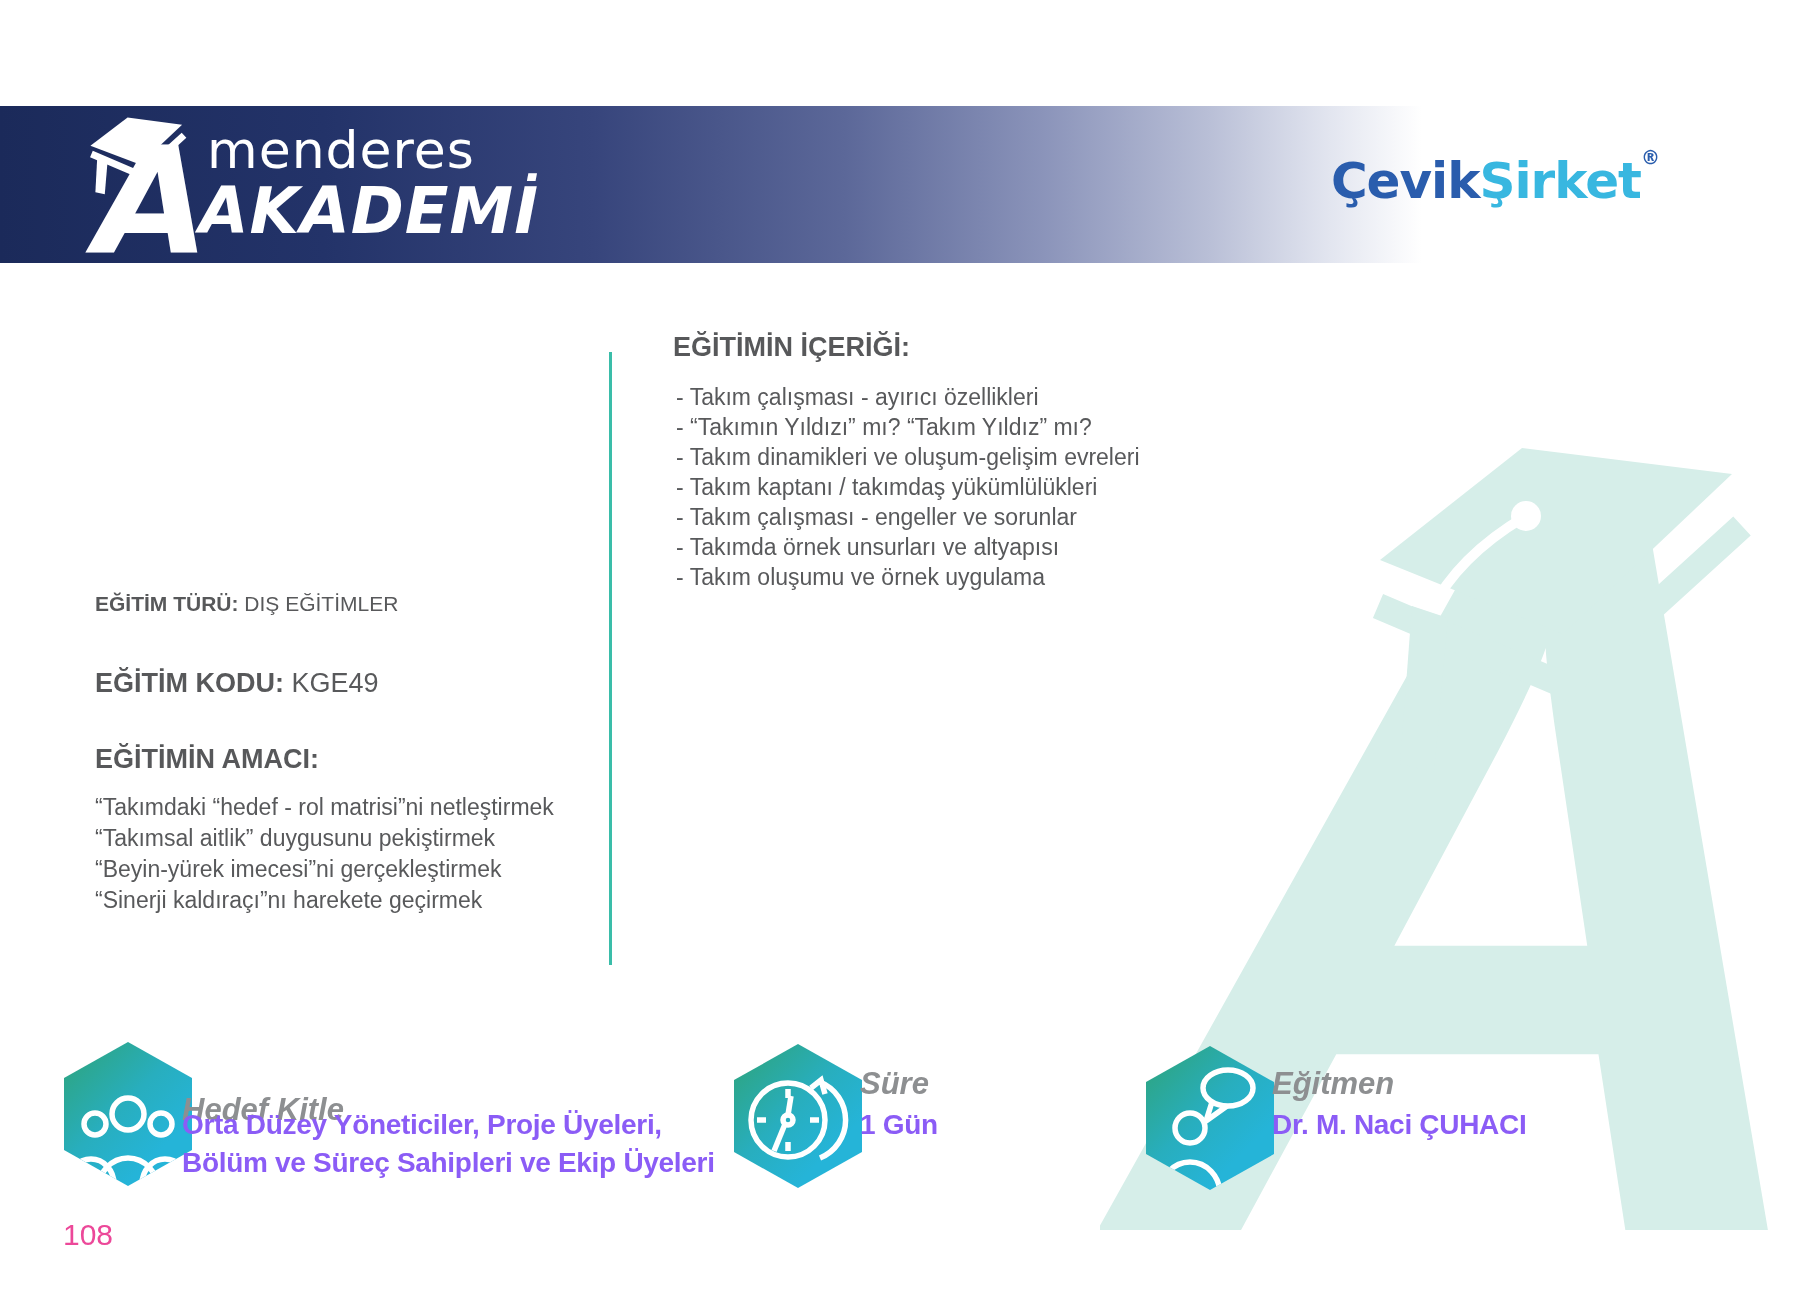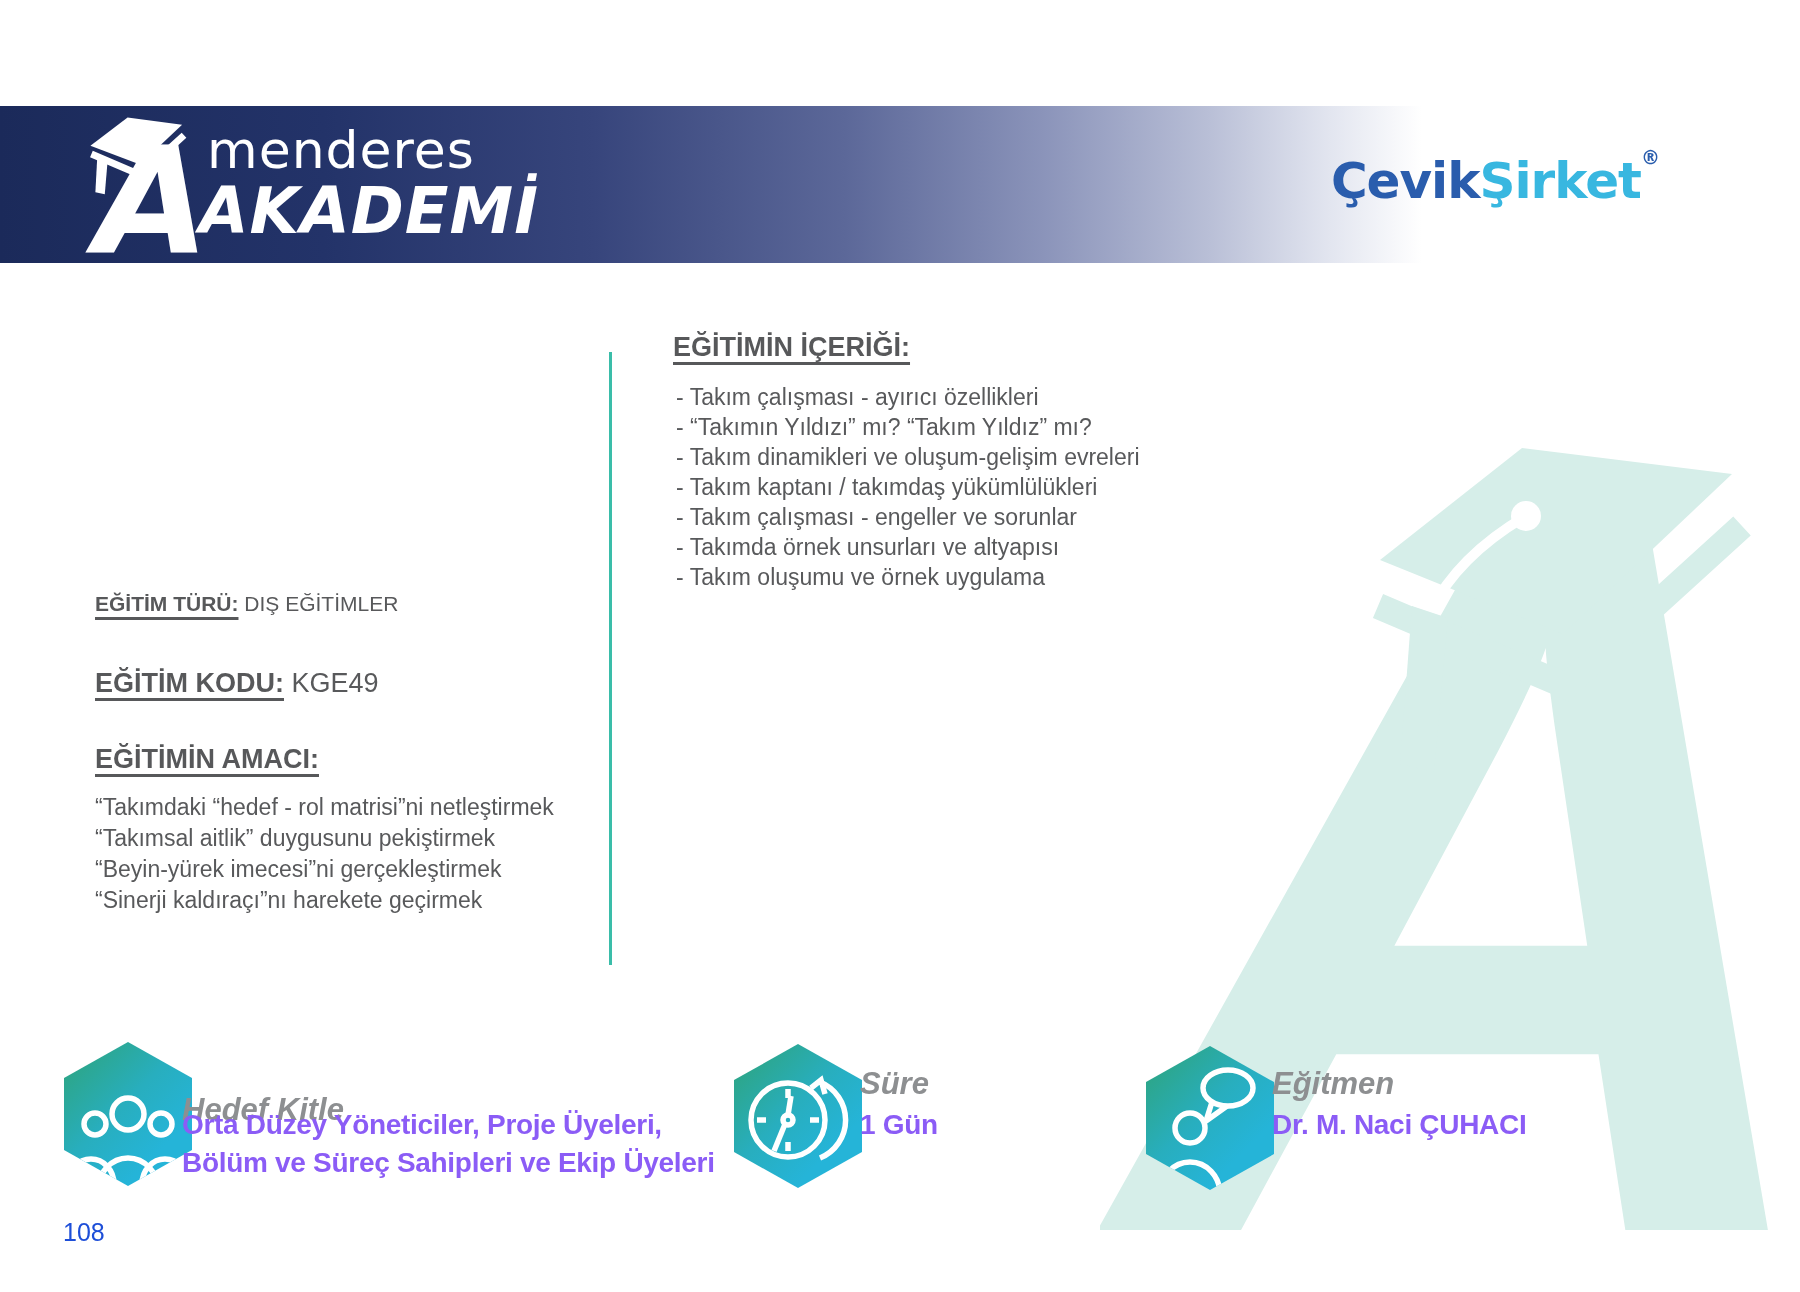--- a/index.html
+++ b/index.html
@@ -29,21 +29,21 @@
       letter-spacing:-1px;font-family:"DejaVu Sans",sans-serif;}
   #partner-logo .p1{color:#2a5dad;}
   #partner-logo .p2{color:#38b7e0;}
   #partner-logo .reg{color:#2a5dad;font-size:19px;font-weight:bold;vertical-align:top;
       position:relative;top:-6px;letter-spacing:0;}
 
   
   .content{position:absolute;z-index:4;}
   #course-title{left:95px;top:305px;font-size:42px;font-weight:bold;line-height:66px;
       color:#565759;letter-spacing:-0.5px;}
-  .label-underline{font-weight:bold;color:#57585a;text-decoration:underline;
+  .label-underline{font-weight:bold;color:#57585a;
       text-decoration-thickness:3px;text-underline-offset:6px;}
   #type-row{left:95px;top:592px;font-size:21px;}
   #code-row{left:95px;top:668px;font-size:27px;}
   #purpose-label{left:95px;top:744px;font-size:27px;}
   .label-value{font-weight:normal;color:#58595b;text-decoration:none;}
   #purpose-list{left:95px;top:792px;font-size:23px;line-height:31px;color:#58595b;}
   #purpose-list div{white-space:nowrap;}
 
   #divider{position:absolute;left:609px;top:352px;width:3px;height:613px;background:#3abda9;z-index:2;}
 
@@ -63,21 +63,21 @@
   #hex-target{left:64px;top:1042px;}
   #target-label{left:182px;top:1092px;}
   #target-value{left:182px;top:1106px;width:545px;}
   #hex-duration{left:734px;top:1044px;}
   #duration-label{left:860px;top:1066px;}
   #duration-value{left:860px;top:1106px;}
   #hex-instructor{left:1146px;top:1046px;}
   #instructor-label{left:1272px;top:1066px;}
   #instructor-value{left:1272px;top:1106px;}
 
-  #page-number{position:absolute;left:63px;top:1218px;font-size:25px;color:#1d4ed8;z-index:4;}
+  #page-number{position:absolute;left:63px;top:1218px;font-size:30px;color:#ec4899;z-index:4;}
 
   .icon-stroke{fill:none;stroke:#ffffff;stroke-width:5.5;}
 </style>
 </head>
 <body>
 
 <div id="page">
 
   <div id="watermark">
     <span class="wm-letter">A</span>

